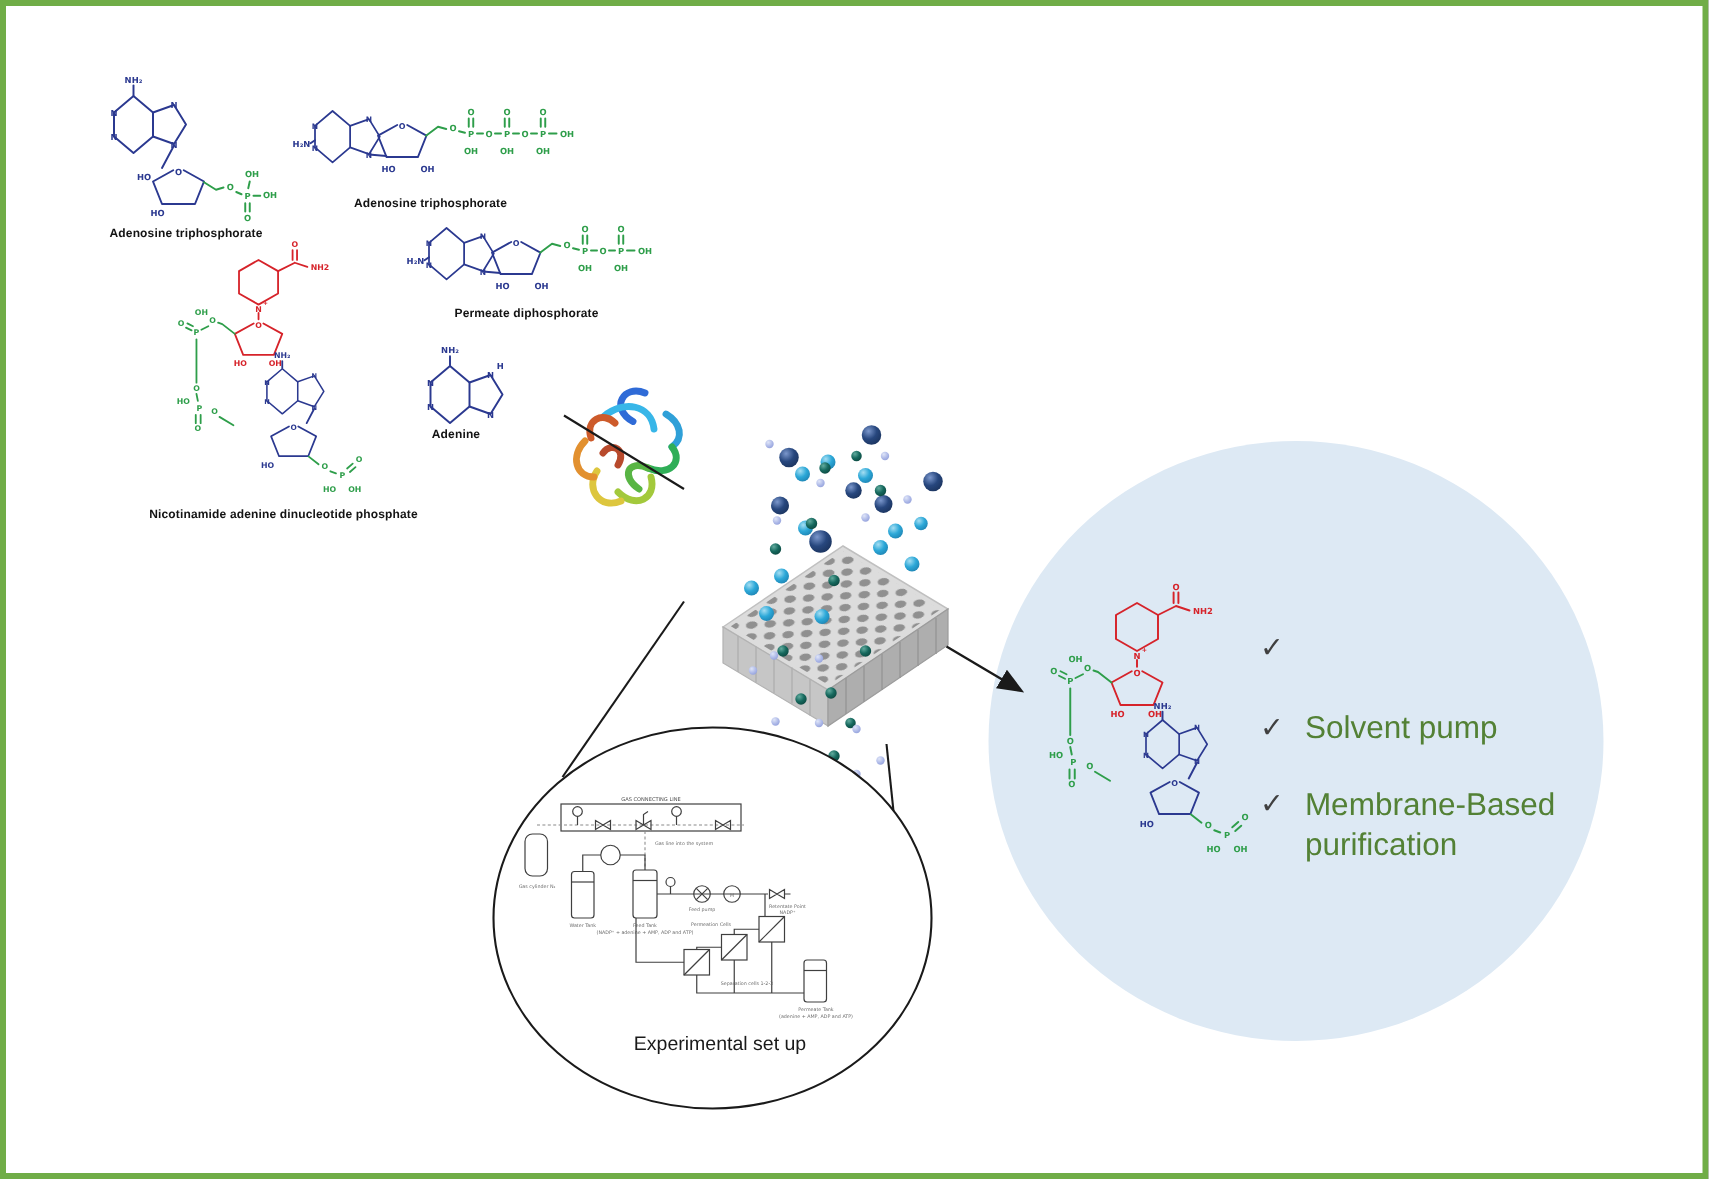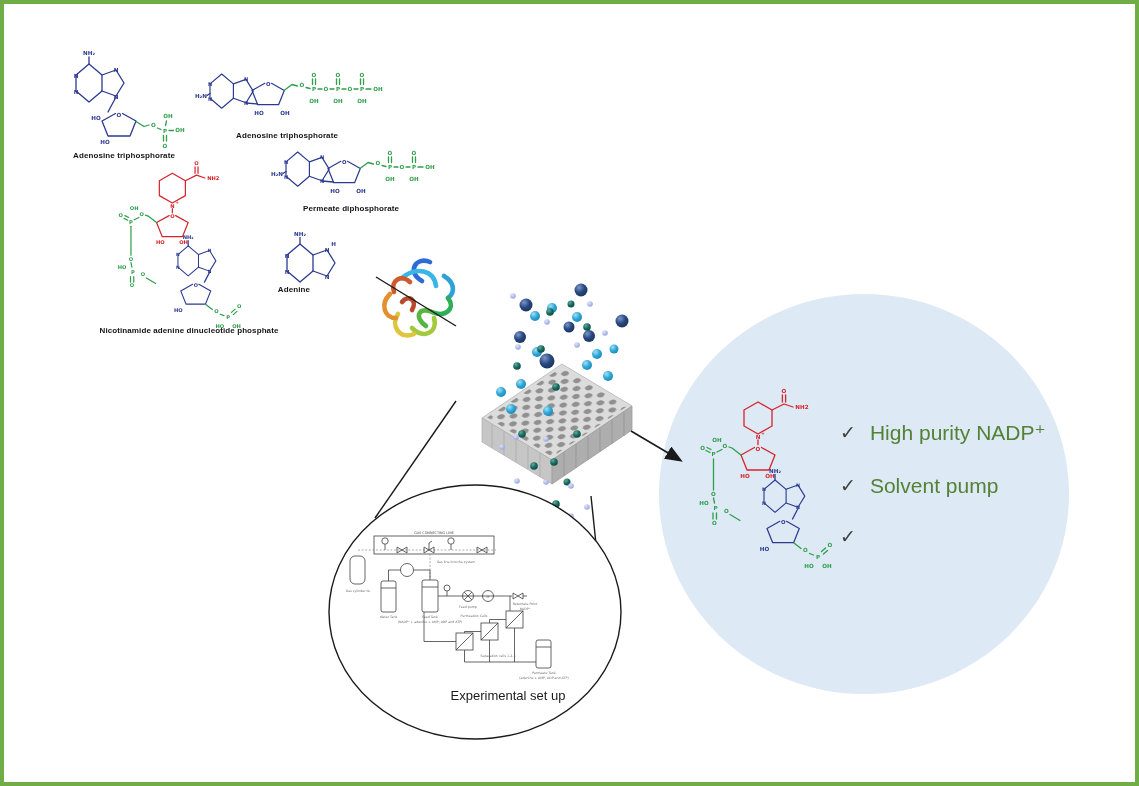--- a/index.html
+++ b/index.html
@@ -384,30 +384,30 @@
     <rect class="pid" x="532" y="636" width="15" height="28" rx="2"></rect>
     <line class="pid" x1="532" y1="643" x2="547" y2="643"></line>
     <text class="tiny" x="540" y="670">Permeate Tank</text>
     <text class="tiny" x="540" y="674.5">(adenine + AMP, ADP and ATP)</text>
   </g>
 </svg>
 
 <div class="mol-label" style="left:120px;top:147px;">Adenosine triphosphorate</div>
 <div class="mol-label" style="left:283px;top:127px;">Adenosine triphosphorate</div>
 <div class="mol-label" style="left:347px;top:200px;">Permeate diphosphorate</div>
-<div class="mol-label" style="left:185px;top:322px;">Nicotinamide adenine dinucleotide phosphate</div>
-<div class="mol-label" style="left:290px;top:281px;text-align:right;">Adenine</div>
-
-<div class="caption" style="left:504px;top:684px;">Experimental set up</div>
+<div class="mol-label" style="left:185px;top:334px;">Nicotinamide adenine dinucleotide phosphate</div>
+<div class="mol-label" style="left:300px;top:281px;text-align:right;">Adenine</div>
+
+<div class="caption" style="left:476px;top:684px;">Experimental set up</div>
 
 <div class="benefit" style="left:836px;top:416px;">
   <span class="check">✓</span>
-  <span>High purity NADP⁺</span>
 </div>
 <div class="benefit" style="left:836px;top:469px;">
   <span class="check">✓</span>
   <span>Solvent pump</span>
 </div>
 <div class="benefit" style="left:836px;top:520px;">
   <span class="check">✓</span>
+  <span>Membrane-Based purification</span>
 </div>
 
 </div>
 
 </body></html>

